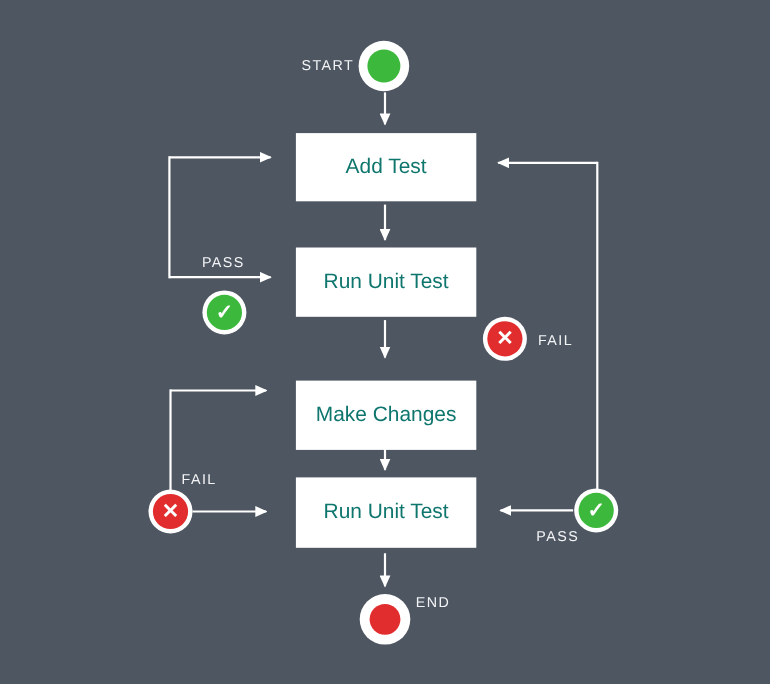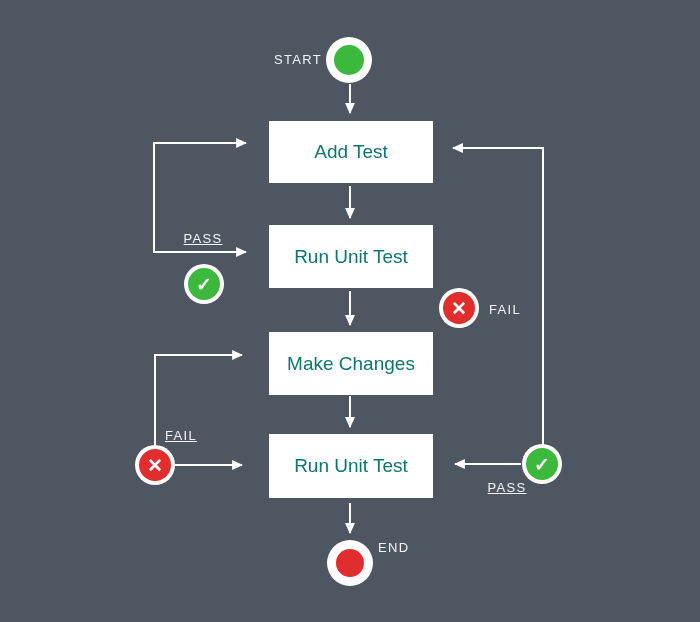--- a/index.html
+++ b/index.html
@@ -10,21 +10,21 @@
   .wires{position:absolute;left:0;top:0;width:700px;height:622px;}
   .node{
     position:absolute;left:269px;width:164px;height:62px;background:#ffffff;
     display:flex;align-items:center;justify-content:center;
     font-size:19px;color:#0f766e;
   }
   .tag{
     position:absolute;color:#f2f3f5;font-size:13px;letter-spacing:1.3px;
     white-space:nowrap;
   }
-  .tag.center{transform:translateX(-50%);text-decoration:underline;}
+  .tag.center{transform:translateX(-50%);}
   .ring{
     position:absolute;background:#ffffff;border-radius:50%;
     display:flex;align-items:center;justify-content:center;
   }
   .ring.start{width:46px;height:46px;left:326px;top:37px;}
   .ring.end{width:46px;height:46px;left:327px;top:540px;}
   .ring.badge{width:40px;height:40px;}
   .dot{border-radius:50%;}
   .dot.green{width:30px;height:30px;background:#3cb93c;}
   .dot.red{width:28px;height:28px;background:#e12d2d;}
@@ -78,21 +78,21 @@
   </div>
   <div class="tag" style="top:52px;right:378px;">START</div>
 
   <div class="ring end">
     <div class="dot red"></div>
   </div>
   <div class="tag" style="top:540px;left:378px;">END</div>
 
   <div class="node" style="top:121px;">Add Test</div>
   <div class="node" style="top:225px;height:63px;">Run Unit Test</div>
-  <div class="node" style="top:332px;height:63px;">Make Changes</div>
+  <div class="node" style="top:346px;height:63px;">Make Changes</div>
   <div class="node" style="top:434px;height:64px;">Run Unit Test</div>
 
   <div class="ring badge pass-left">
     <span class="inner green">✓</span>
   </div>
   <div class="tag center" style="left:203px;top:231px;">PASS</div>
 
   <div class="ring badge fail-right">
     <span class="inner red">✕</span>
   </div>

